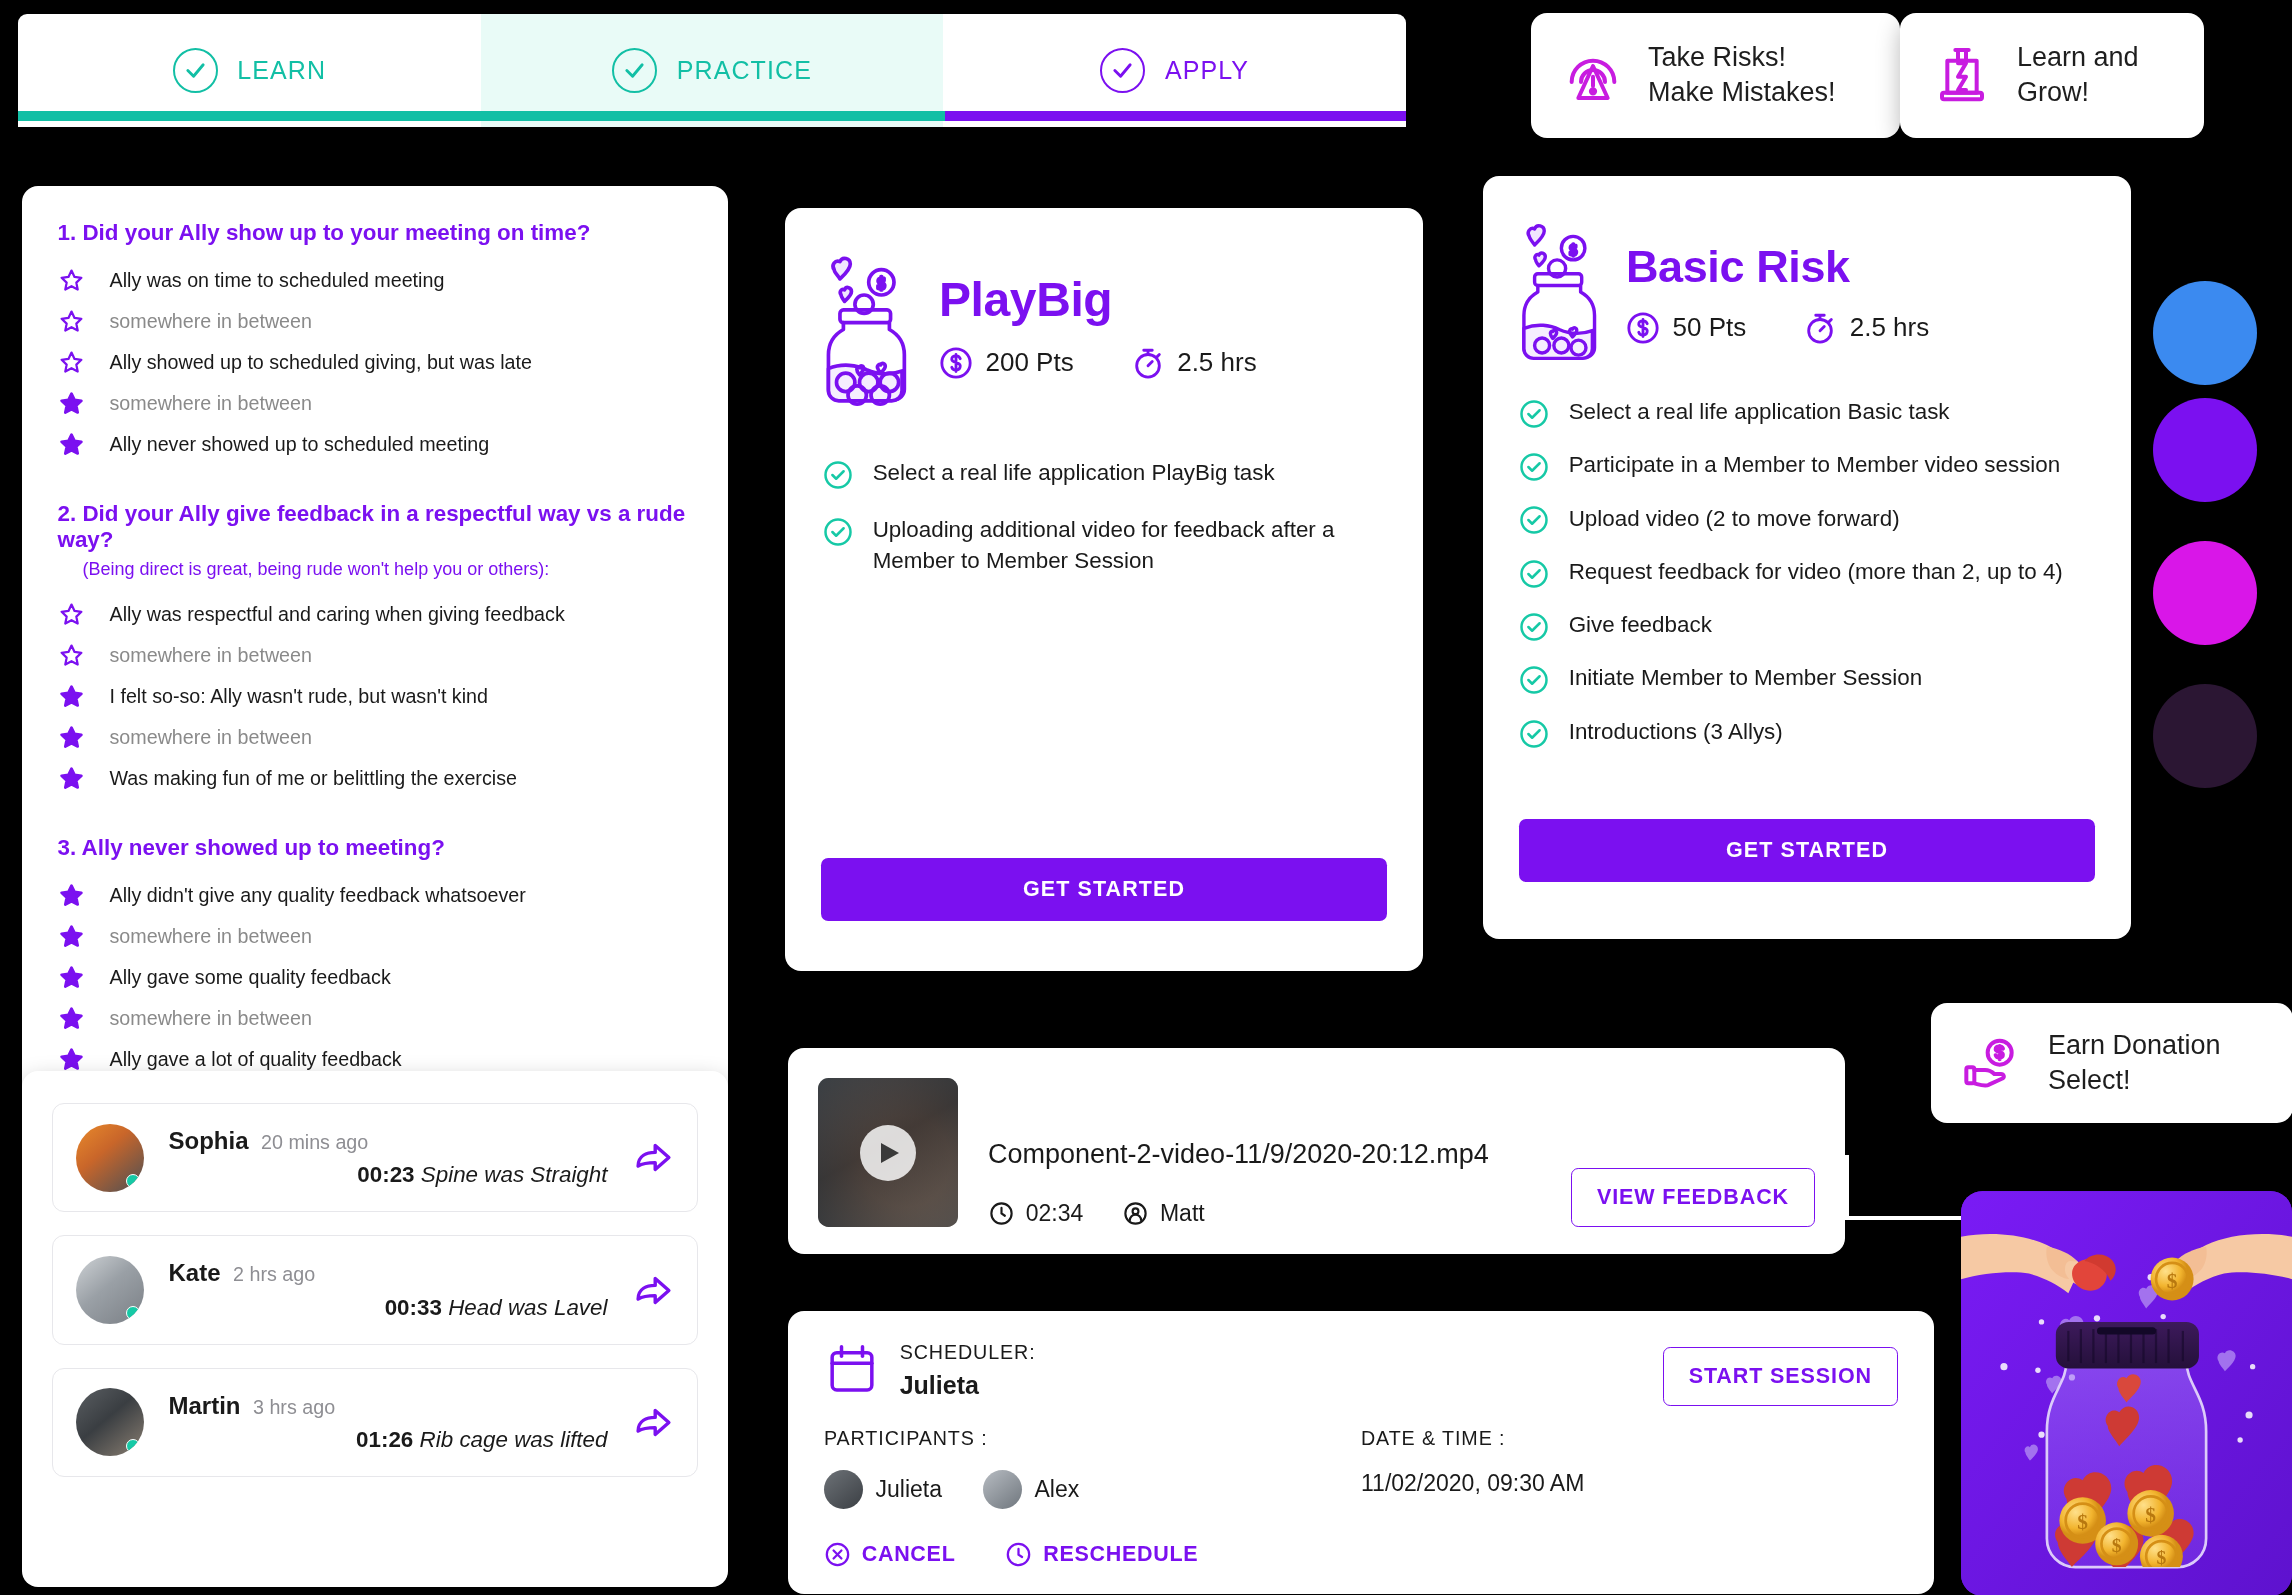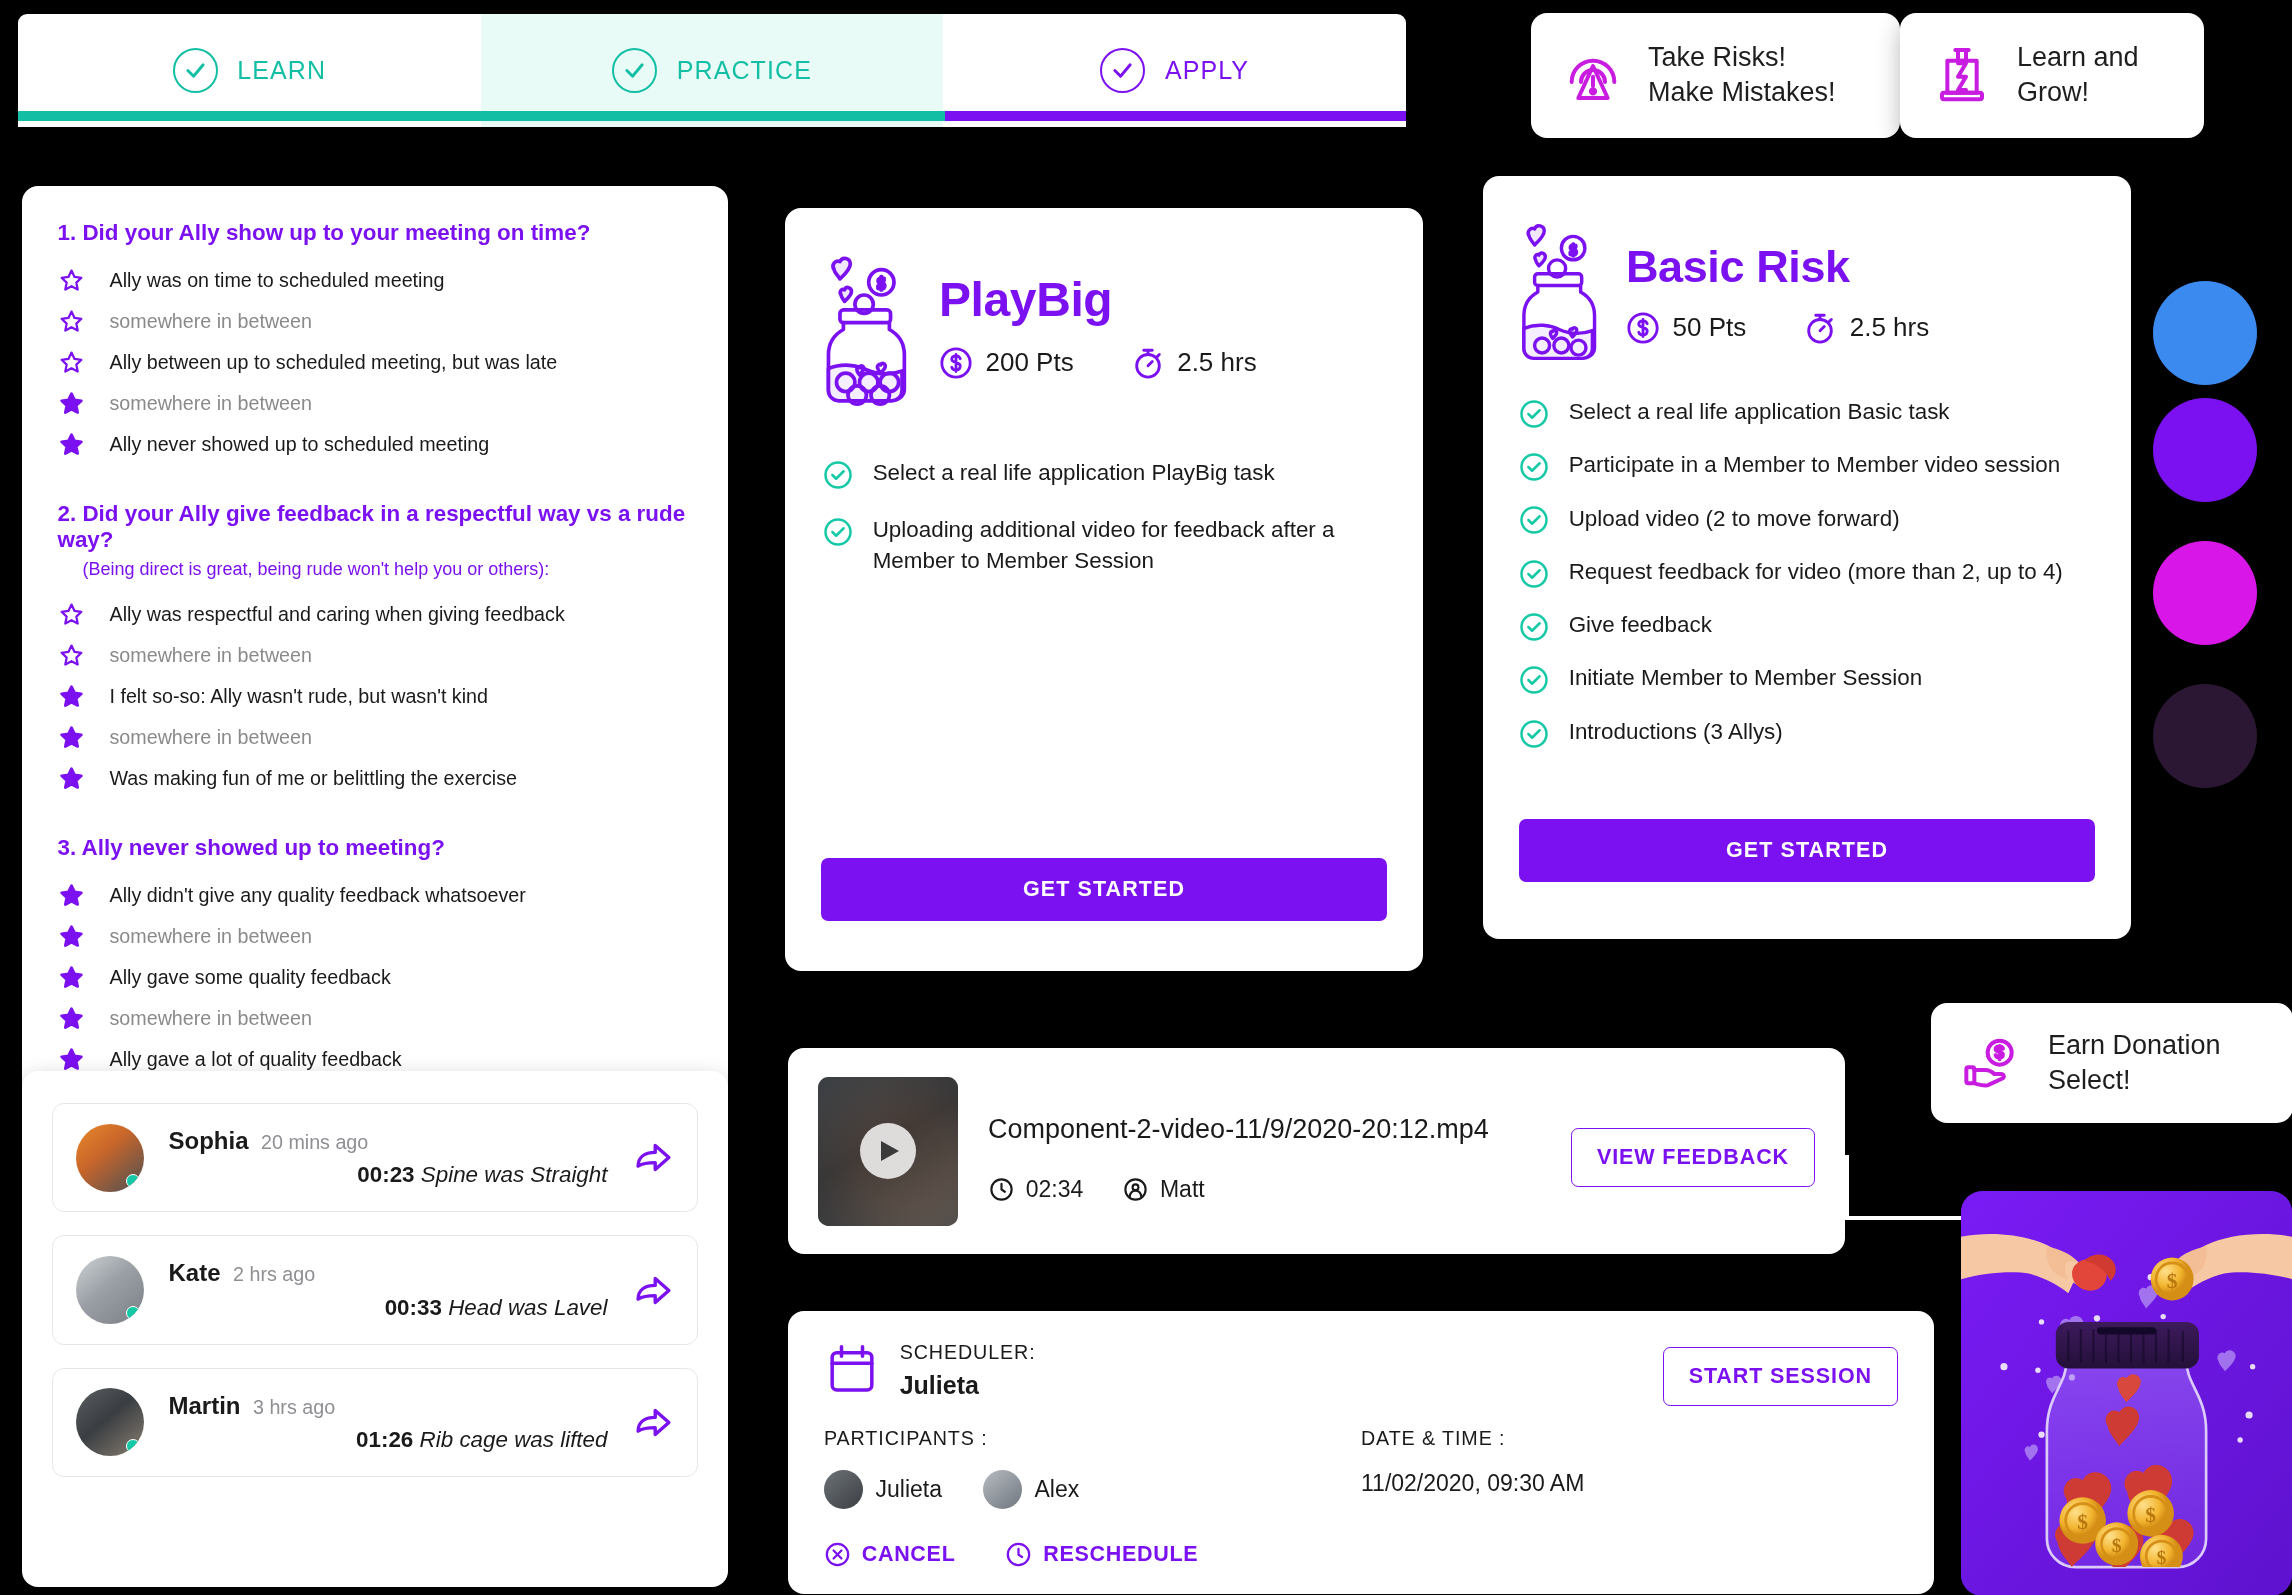--- a/index.html
+++ b/index.html
@@ -97,21 +97,21 @@
   .cname { font-size:24px; font-weight:700; color:#1A1A1A; }
   .cago { font-size:19.7px; color:#8E8E93; }
   .cline2 { margin-top:7.2px; font-size:22.4px; color:#1A1A1A; }
   .cline2 b { font-weight:700; }
   .cline2 i { font-style:italic; }
   .cshare { width:41px; height:41px; color:#7B10F0; flex:0 0 41px; cursor:pointer; }
   .cshare svg { width:41px; height:41px; display:block; }
 
   
   #videocard { left:788px; top:1048px; width:1057px; height:206px; padding:27px 30px;
-               display:flex; align-items:center; gap:30px; }
+               display:flex; align-items:flex-end; gap:30px; }
   .vthumb { width:140px; height:149px; border-radius:10.7px; position:relative;
             flex:0 0 140px; overflow:hidden;
             background:linear-gradient(150deg,#6f7478 0%,#3f4447 45%,#8e8b84 100%); }
   .vthumb .vshade { position:absolute; inset:0;
         background:radial-gradient(circle at 62% 56%, rgba(70,50,40,.55) 0 38%, rgba(40,45,50,.75) 100%); }
   .vthumb .play { position:absolute; left:50%; top:50%; transform:translate(-50%,-50%);
         width:56px; height:56px; border-radius:50%; background:rgba(255,255,255,.82);
         display:flex; align-items:center; justify-content:center; cursor:pointer; }
   .vthumb .play::after { content:""; border-left:18px solid #3a3a3a;
         border-top:10.7px solid transparent; border-bottom:10.7px solid transparent; margin-left:4.5px; }
@@ -235,21 +235,21 @@
             </svg>
           </span>
           <span class="otxt">somewhere in between</span>
         </div>
         <div class="qopt">
           <span class="star">
             <svg viewBox="0 0 24 24" fill="none" stroke="currentColor" stroke-width="2" stroke-linejoin="round">
               <path d="M12 3.2l2.7 5.6 6.1.8-4.5 4.3 1.2 6.1L12 17.1 6.5 20l1.2-6.1L3.2 9.6l6.1-.8z"></path>
             </svg>
           </span>
-          <span class="otxt">Ally between up to scheduled meeting, but was late</span>
+          <span class="otxt">Ally showed up to scheduled giving, but was late</span>
         </div>
         <div class="qopt muted">
           <span class="star">
             <svg viewBox="0 0 24 24" fill="currentColor" stroke="currentColor" stroke-width="2.4" stroke-linejoin="round">
               <path d="M12 3.2l2.7 5.6 6.1.8-4.5 4.3 1.2 6.1L12 17.1 6.5 20l1.2-6.1L3.2 9.6l6.1-.8z"></path>
             </svg>
           </span>
           <span class="otxt">somewhere in between</span>
         </div>
         <div class="qopt">

